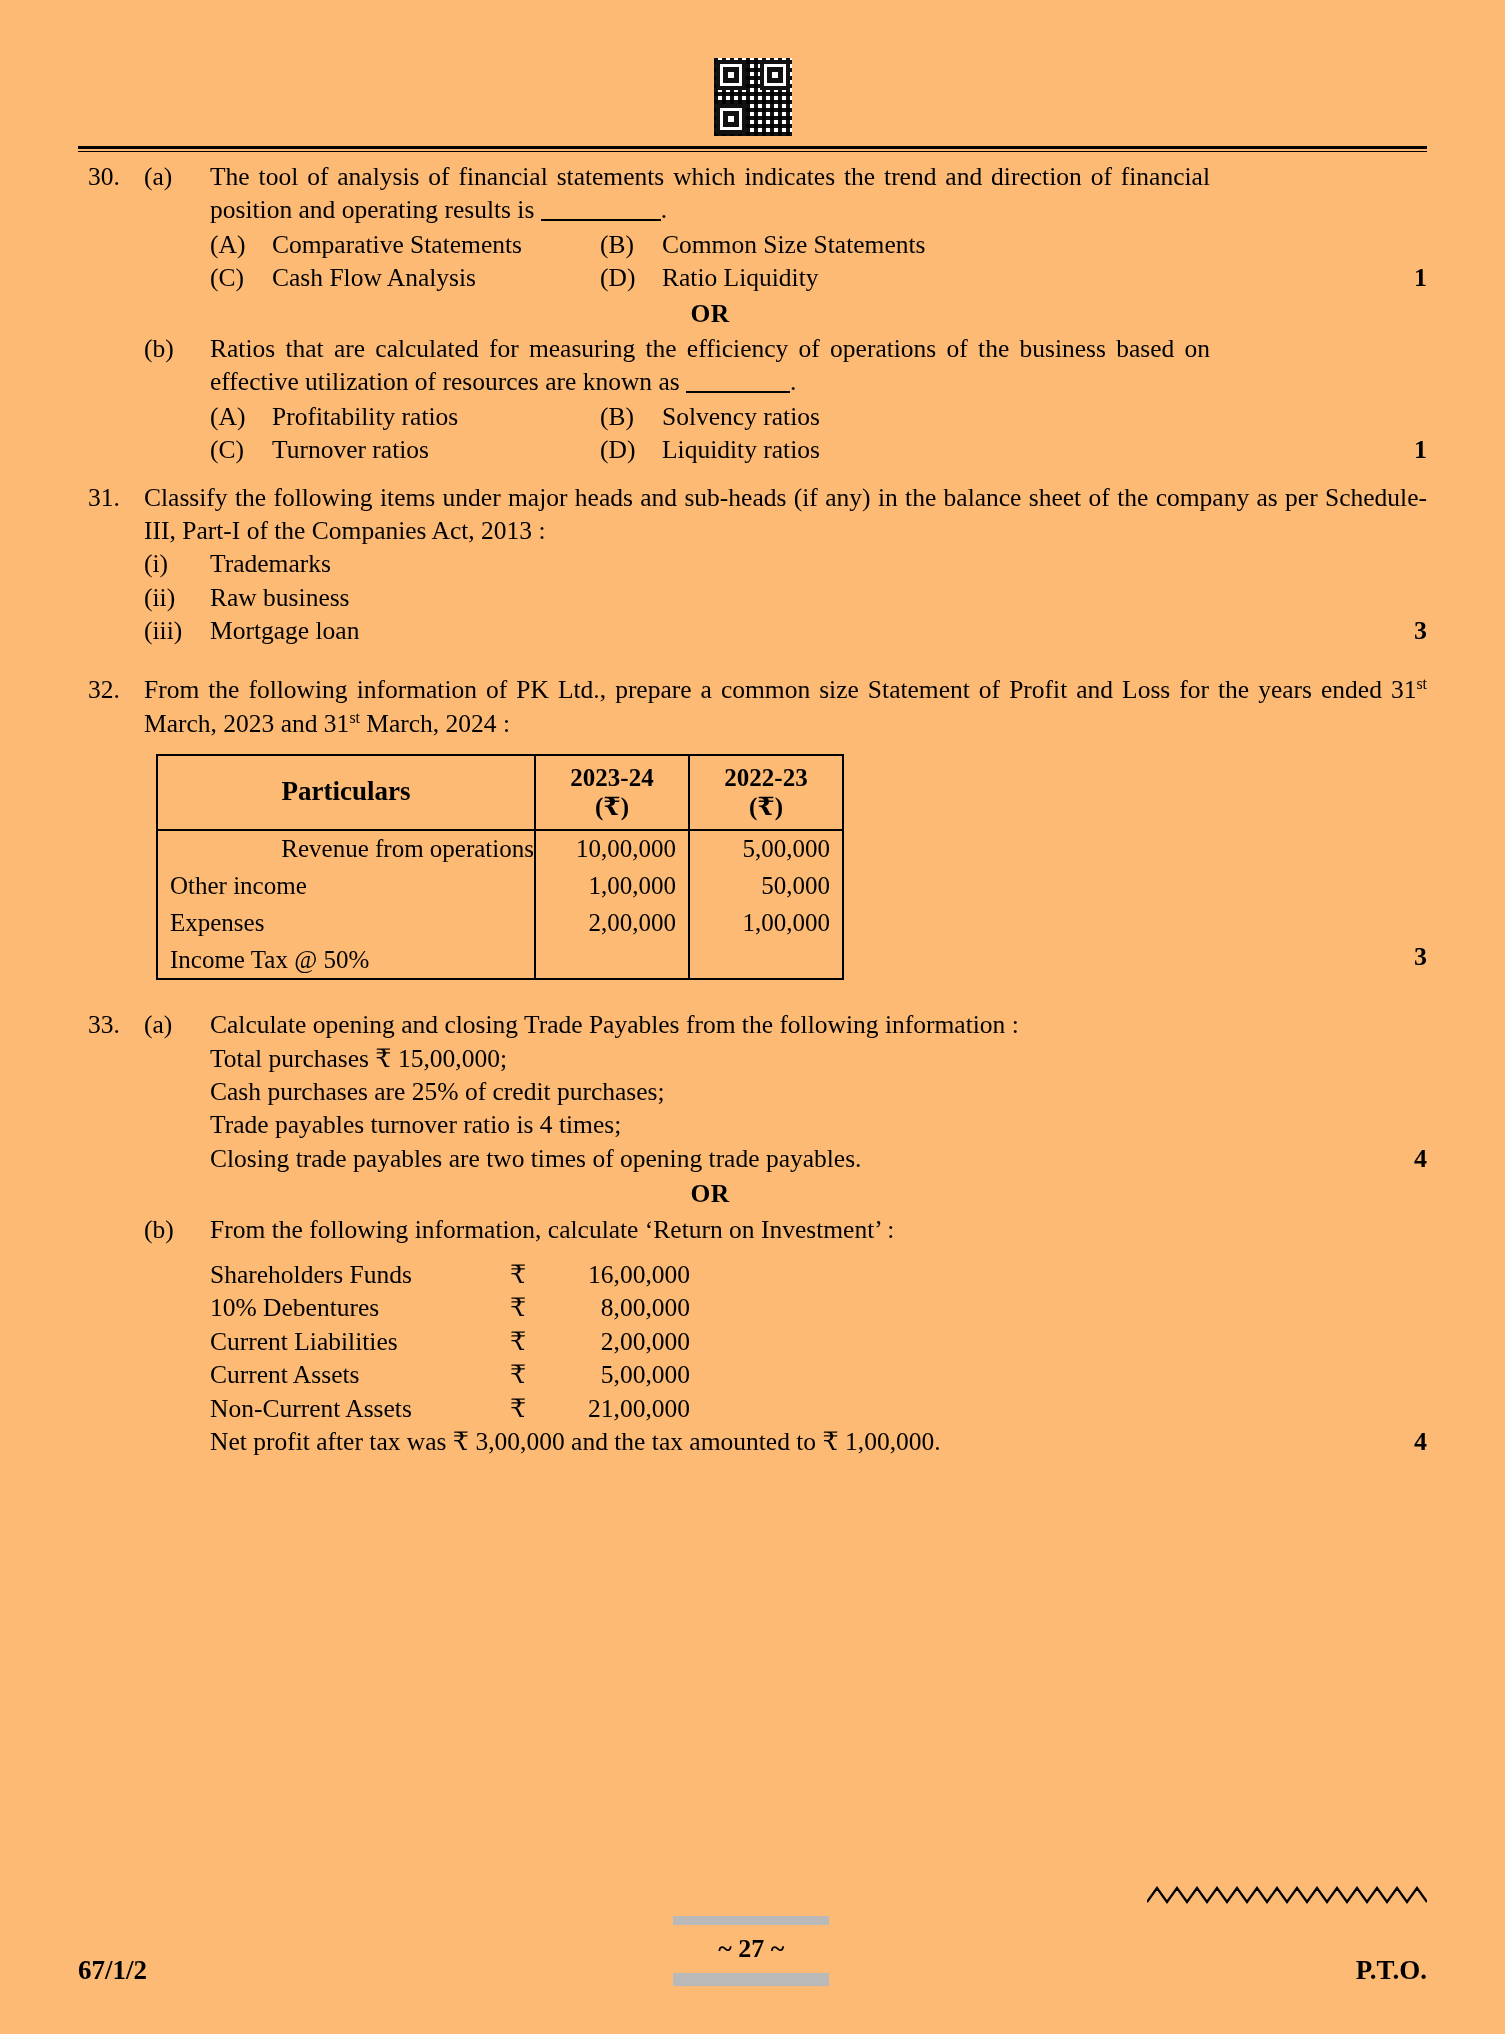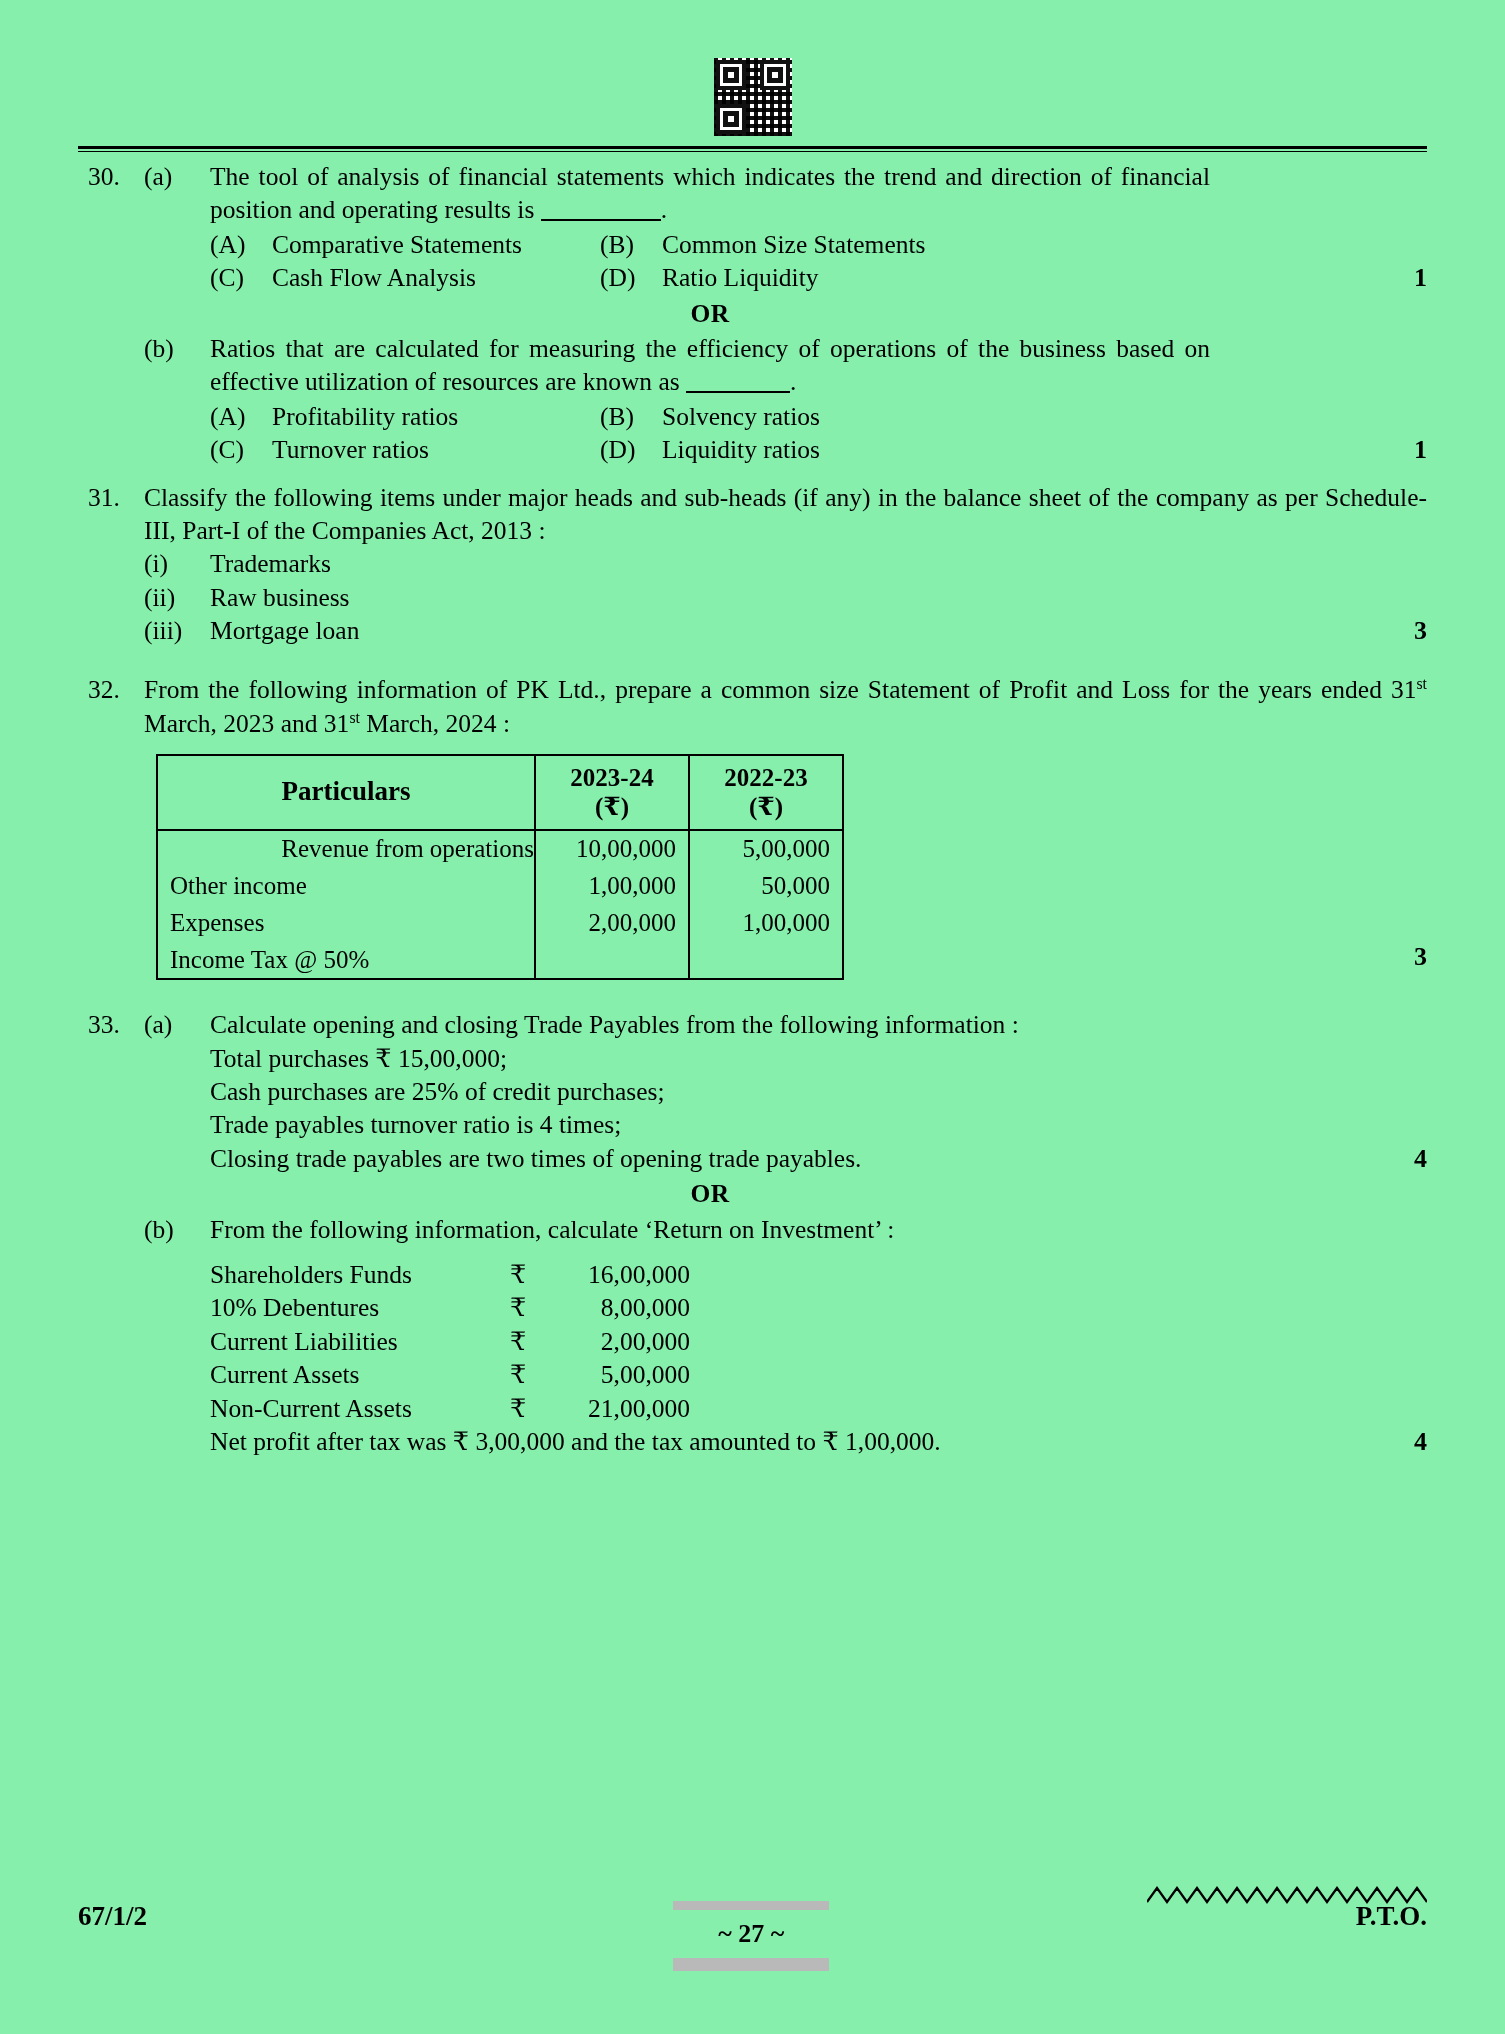--- a/index.html
+++ b/index.html
@@ -9,21 +9,21 @@
   }
   body {
     font-family: "Liberation Serif", "DejaVu Serif", serif;
     color: #000;
   }
   .page {
     position: relative;
     width: 1505px;
     height: 2034px;
     margin: 0 auto;
-    background: #86efac;
+    background: #fdba74;
     overflow: hidden;
   }
 
   
   .qr-wrap {
     position: absolute;
     top: 58px;
     left: 0;
     width: 100%;
     display: flex;
@@ -197,23 +197,23 @@
   .amt-cur { width: 30px; flex: 0 0 30px; text-align: left; }
   .amt-val { width: 150px; flex: 0 0 150px; text-align: right; }
 
   .info-line { margin-top: 0; }
 
   
   .footer {
     position: absolute;
     left: 78px;
     right: 78px;
-    bottom: 63px;
+    bottom: 48px;
     display: flex;
-    align-items: flex-start;
+    align-items: flex-end;
     justify-content: space-between;
     font-weight: bold;
     font-size: 27px;
   }
   .page-box {
     position: relative;
     width: 156px;
     text-align: center;
     font-size: 26px;
   }

